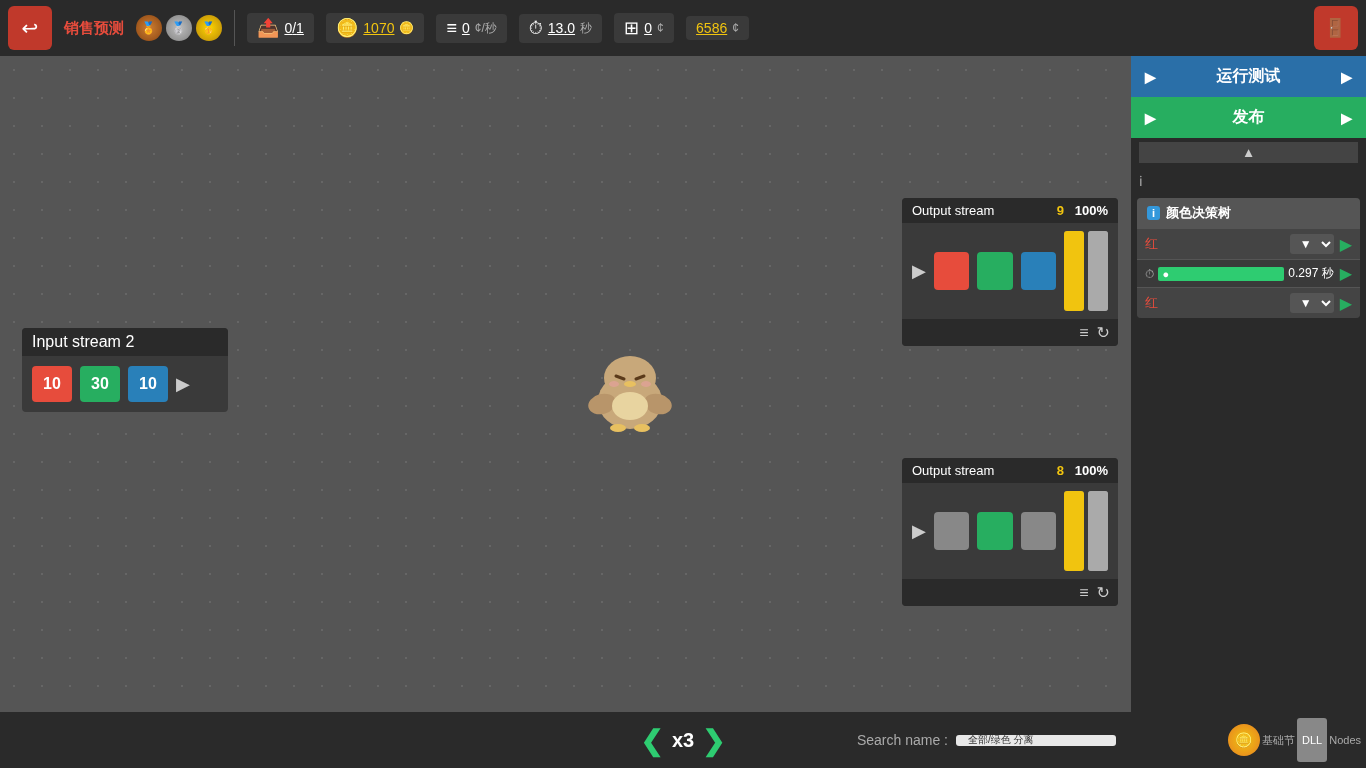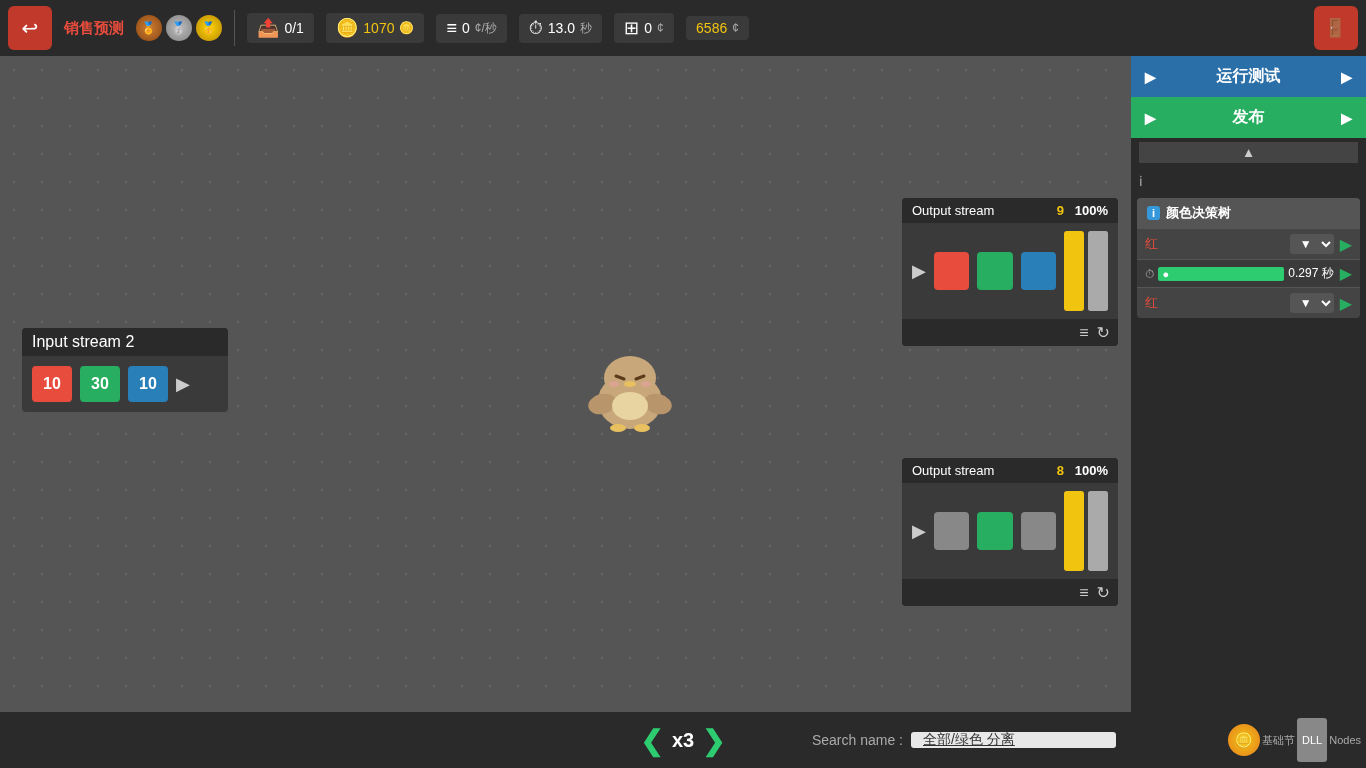--- a/index.html
+++ b/index.html
@@ -56,21 +56,21 @@
     }
     .topbar-stat {
       display: flex; align-items: center; gap: 5px;
       color: #fff; font-size: 14px;
       background: #3a3a3a;
       padding: 4px 10px;
       border-radius: 4px;
       min-width: 60px;
     }
     .topbar-stat .icon { font-size: 18px; }
-    .topbar-stat .val { color: #fff; }
+    .topbar-stat .val { color: #fff; text-decoration: underline; }
     .topbar-stat .val.gold-text { color: #f1c40f; }
     .topbar-stat .unit { color: #aaa; font-size: 12px; }
     .topbar-spacer { flex: 1; }
 
     
     #canvas-area {
       position: absolute;
       top: 56px; left: 0;
       width: 1131px;
       height: 656px;
@@ -208,25 +208,24 @@
     }
     .scheme-area {
       position: absolute; right: 250px;
       display: flex; align-items: center; gap: 8px;
     }
     .scheme-label { color: #aaa; font-size: 14px; }
     .scheme-input {
       background: #e8e8e8;
       border: none;
       padding: 0 12px;
-      font-size: 14px;
+      font-size: 10px;
       color: #333;
       border-radius: 3px;
       min-width: 160px;
-      text-decoration: underline;
     }
     .bottom-right-info {
       position: absolute; right: 5px; bottom: 0;
       display: flex; align-items: center; gap: 2px;
       font-size: 11px; color: #aaa;
       height: 100%;
     }
     .dll-badge {
       background: #888;
       color: #fff;

